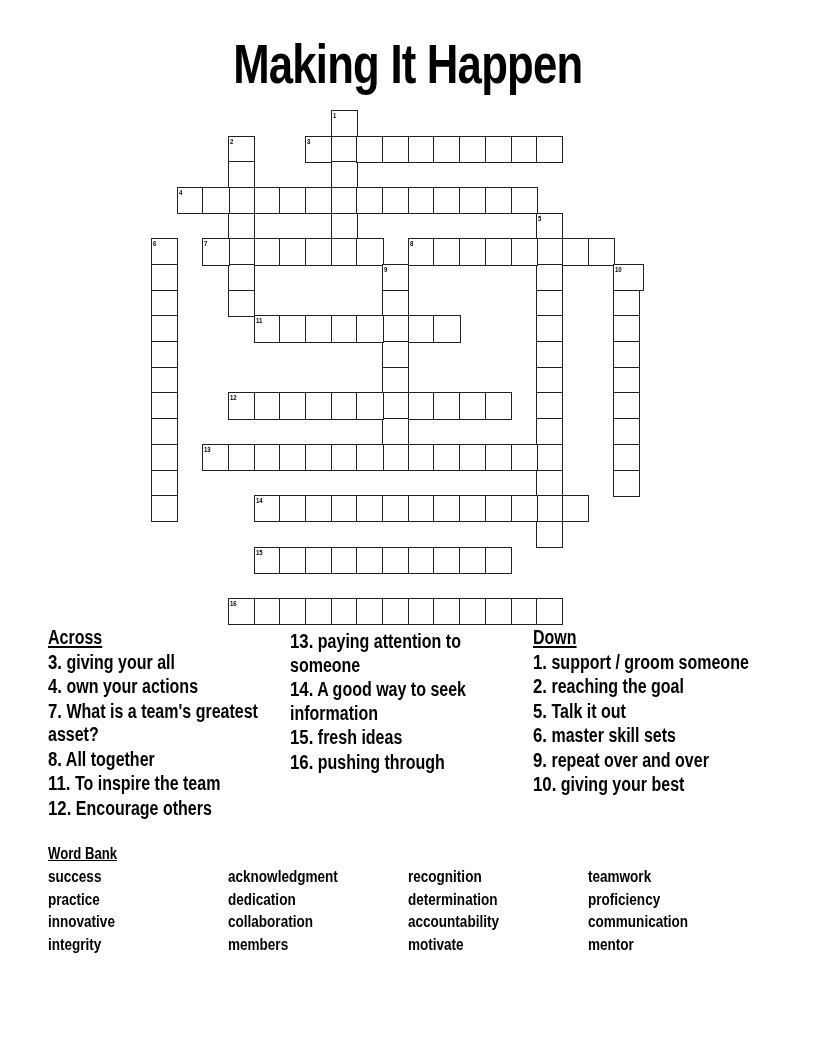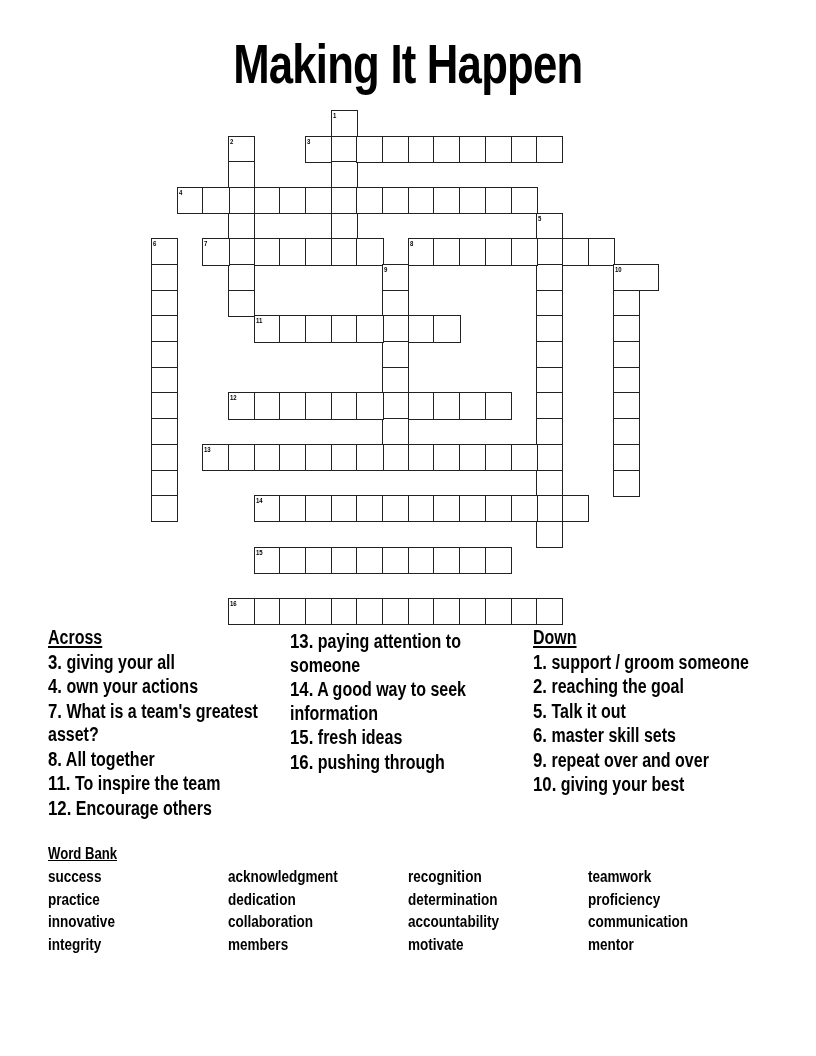--- a/index.html
+++ b/index.html
@@ -130,21 +130,21 @@
     <div class="cell" style="left: 382.12px; top: 264.08px; width: 27.18px; height: 27.18px;">
       <span class="num">9</span>
     </div>
     <div class="cell" style="left: 382.12px; top: 289.76px; width: 27.18px; height: 27.18px;"></div>
     <div class="cell" style="left: 382.12px; top: 315.44px; width: 27.18px; height: 27.18px;"></div>
     <div class="cell" style="left: 382.12px; top: 341.12px; width: 27.18px; height: 27.18px;"></div>
     <div class="cell" style="left: 382.12px; top: 366.8px; width: 27.18px; height: 27.18px;"></div>
     <div class="cell" style="left: 382.12px; top: 392.48px; width: 27.18px; height: 27.18px;"></div>
     <div class="cell" style="left: 382.12px; top: 418.16px; width: 27.18px; height: 27.18px;"></div>
     <div class="cell" style="left: 382.12px; top: 443.84px; width: 27.18px; height: 27.18px;"></div>
-    <div class="cell" style="left: 613.24px; top: 264.08px; width: 46px; height: 27.18px;">
+    <div class="cell" style="left: 613.24px; top: 264.08px; width: 31px; height: 27.18px;">
       <span class="num">10</span>
     </div>
     <div class="cell" style="left: 613.24px; top: 289.76px; width: 27.18px; height: 27.18px;"></div>
     <div class="cell" style="left: 613.24px; top: 315.44px; width: 27.18px; height: 27.18px;"></div>
     <div class="cell" style="left: 613.24px; top: 341.12px; width: 27.18px; height: 27.18px;"></div>
     <div class="cell" style="left: 613.24px; top: 366.8px; width: 27.18px; height: 27.18px;"></div>
     <div class="cell" style="left: 613.24px; top: 392.48px; width: 27.18px; height: 27.18px;"></div>
     <div class="cell" style="left: 613.24px; top: 418.16px; width: 27.18px; height: 27.18px;"></div>
     <div class="cell" style="left: 613.24px; top: 443.84px; width: 27.18px; height: 27.18px;"></div>
     <div class="cell" style="left: 613.24px; top: 469.52px; width: 27.18px; height: 27.18px;"></div>

